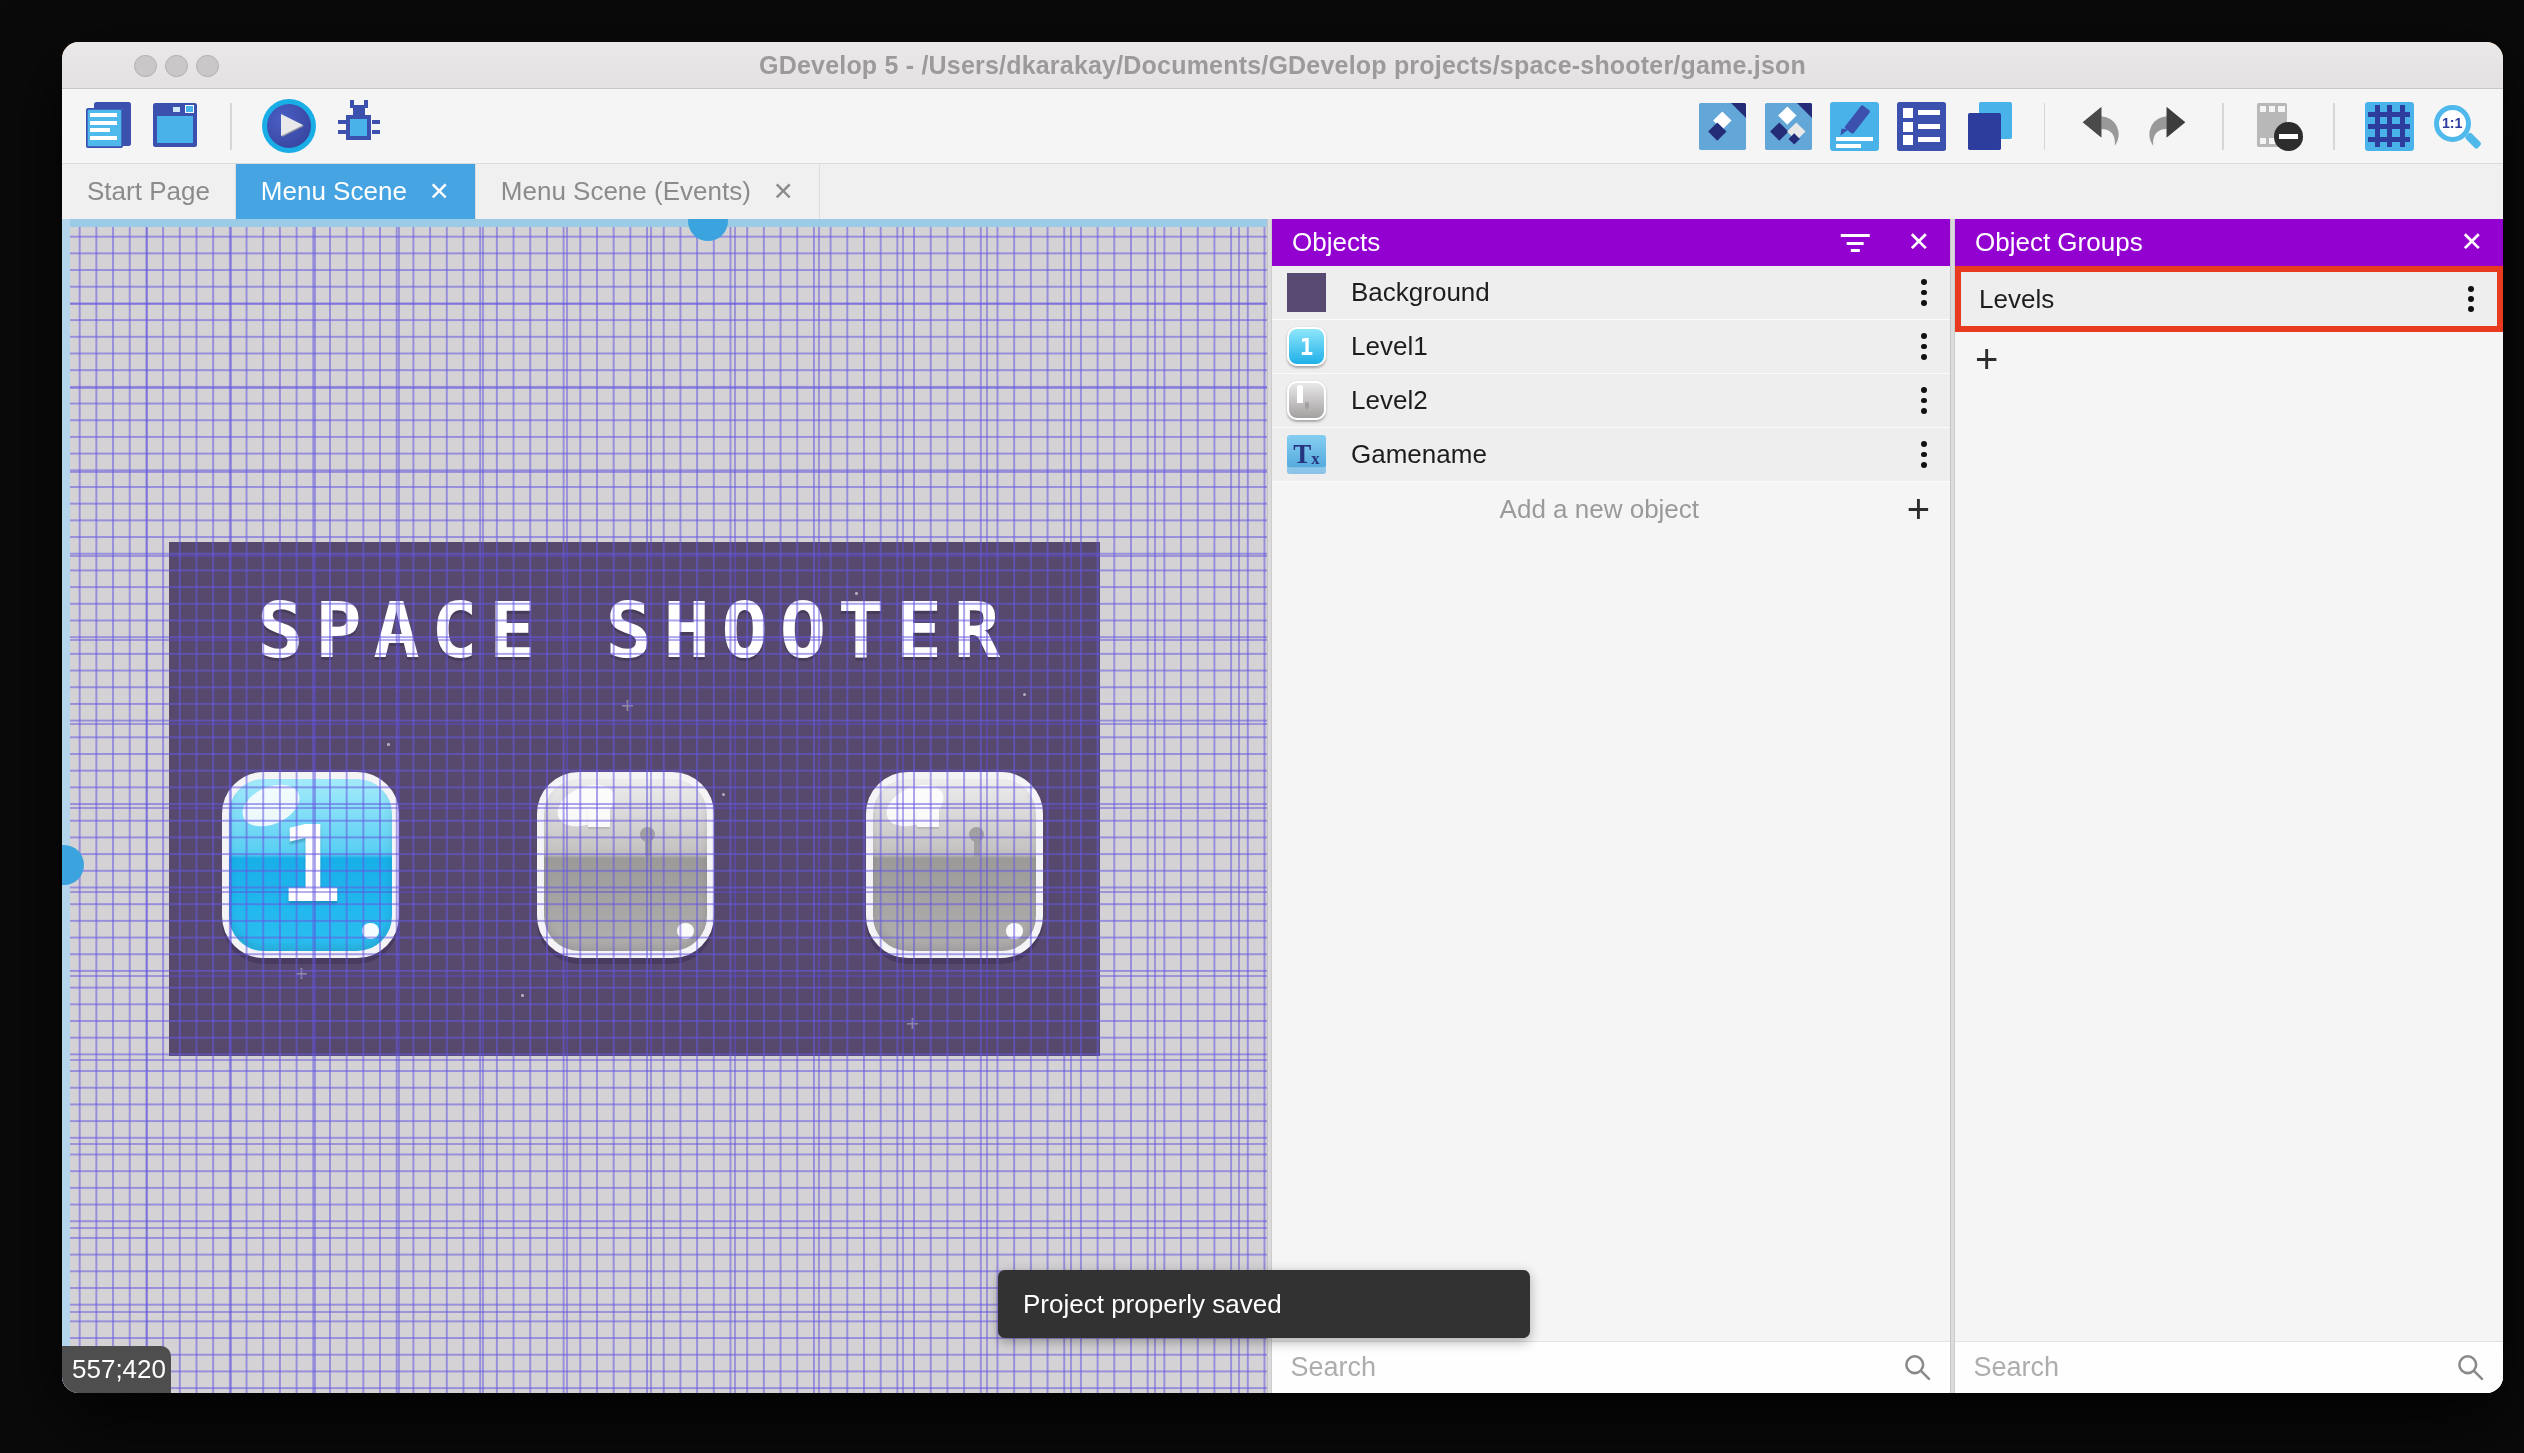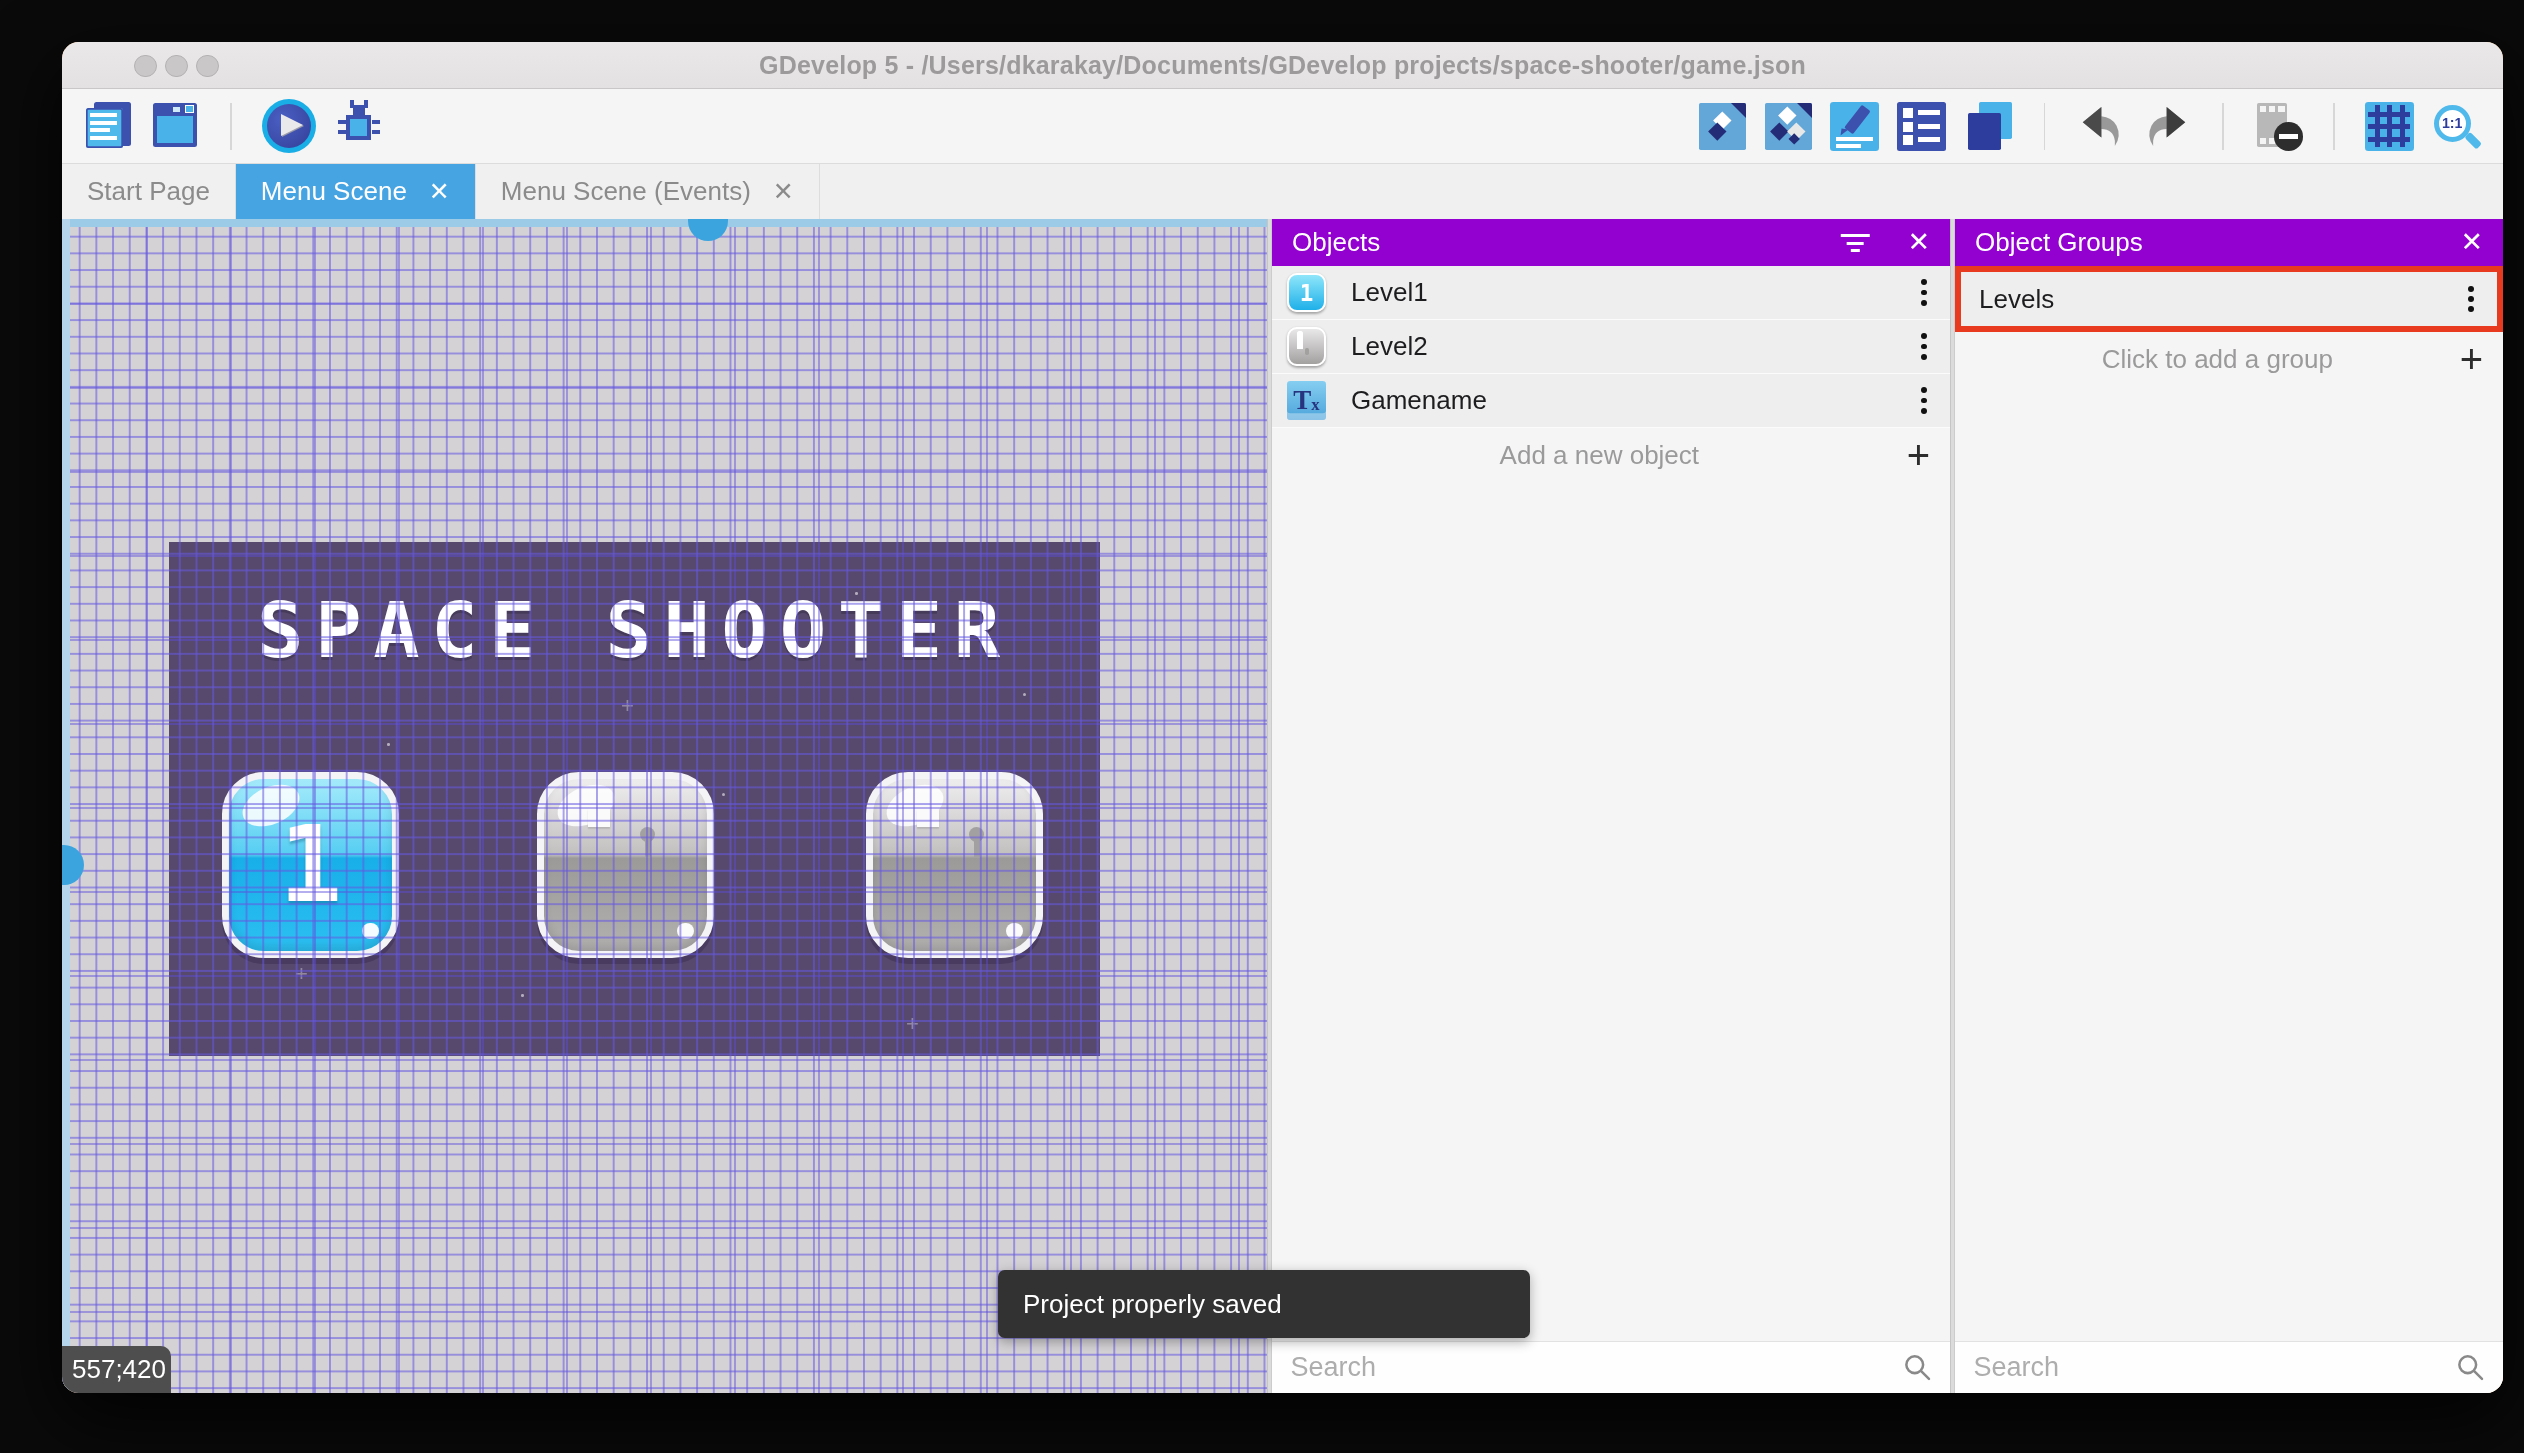--- a/index.html
+++ b/index.html
@@ -372,20 +372,29 @@
         <span class="ph-spacer"></span>
         <span class="filter-icon">
           <i style="top:1.7px;width:28.5px"></i>
           <i style="top:9.2px;width:16.7px"></i>
           <i style="top:16.7px;width:8.4px"></i>
         </span>
         <span class="close-x">✕</span>
       </div>
 
       <div class="obj-row">
+        <span class="obj-icon oi-bg"></span>
+        <span class="obj-label">Background</span>
+        <span class="kebab">
+            <i></i>
+            <i></i>
+            <i></i>
+          </span>
+      </div>
+      <div class="obj-row">
         <span class="obj-icon oi-btn oi-blue">1</span>
         <span class="obj-label">Level1</span>
         <span class="kebab">
             <i></i>
             <i></i>
             <i></i>
           </span>
       </div>
       <div class="obj-row">
         <span class="obj-icon oi-btn oi-gray">
@@ -438,21 +447,20 @@
           <span class="group-label">Levels</span>
           <span class="kebab">
               <i></i>
               <i></i>
               <i></i>
             </span>
         </div>
       </div>
 
       <div class="add-row">
-        <span class="add-label">Click to add a group</span>
         <span class="plus">+</span>
       </div>
 
       <div class="panel-fill"></div>
 
       <div class="search-row">
         <input type="text" placeholder="Search" style="">
         <svg class="mag" viewBox="0 0 34 34">
           <circle cx="14" cy="14" r="10" fill="none" stroke="#8a8989" stroke-width="3"></circle>
           <line x1="22" y1="22" x2="31" y2="31" stroke="#8a8989" stroke-width="3" stroke-linecap="round"></line>

